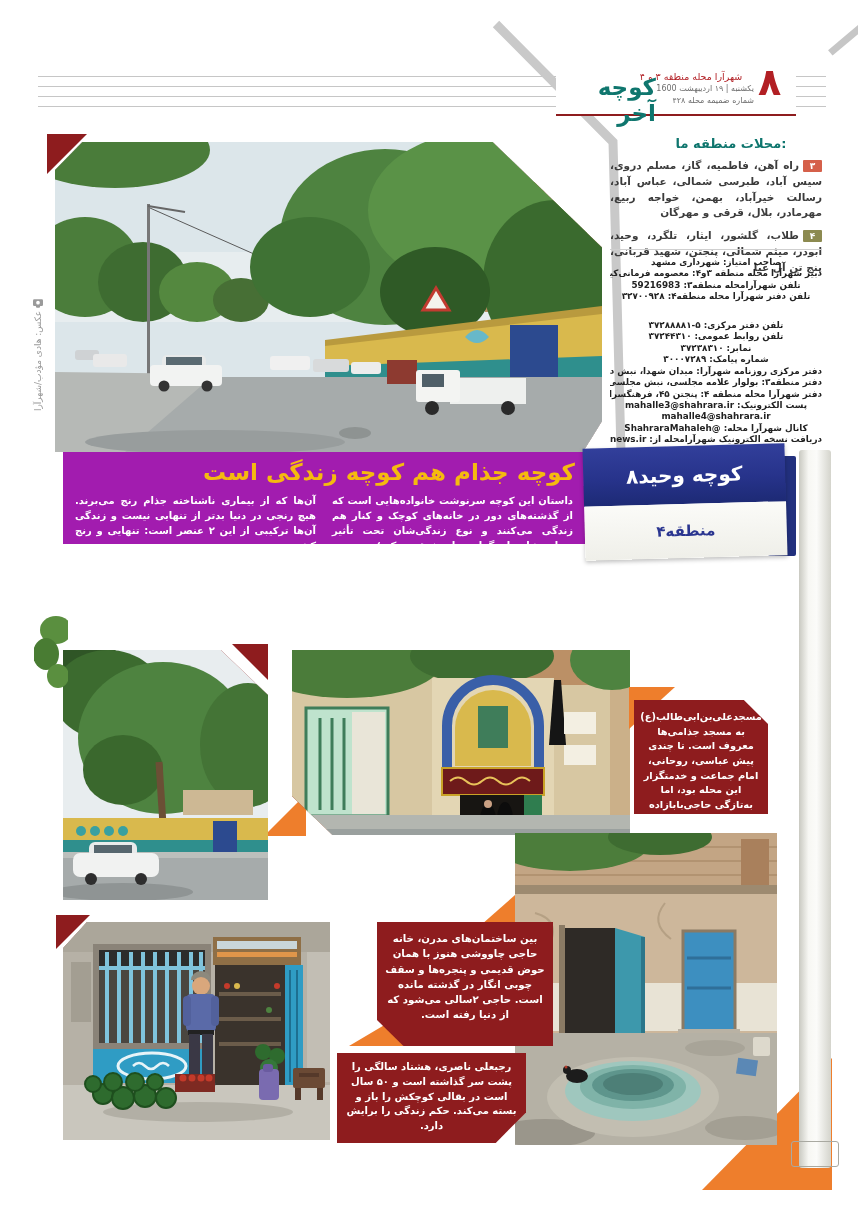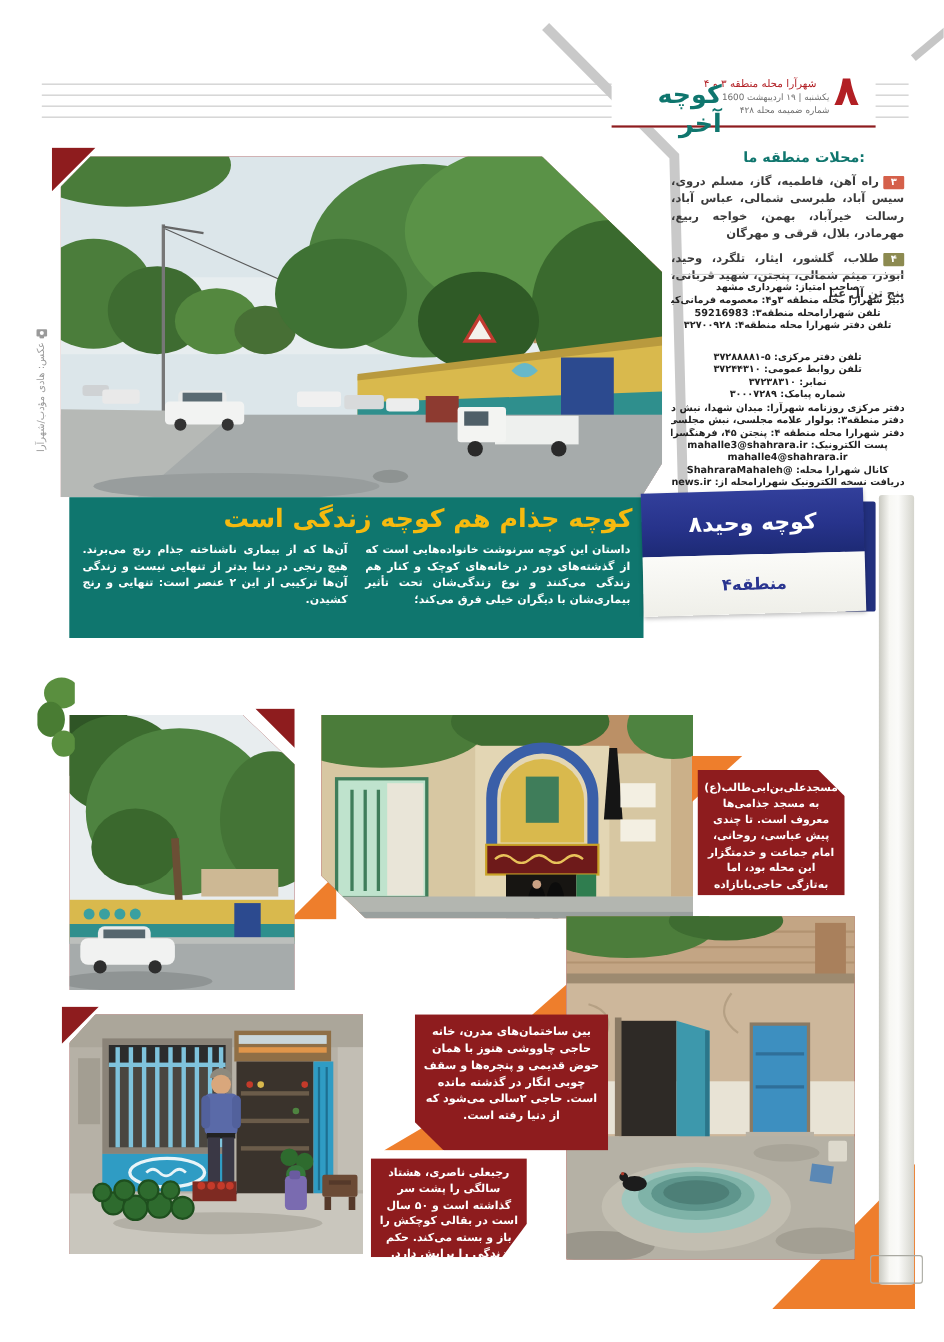--- a/index.html
+++ b/index.html
@@ -25,35 +25,35 @@
   .divider{position:absolute;left:610px;width:212px;height:1px;background:#cfcfcf;z-index:2;}
   .contact{left:610px;width:212px;direction:rtl;text-align:center;font-size:8.8px;font-weight:bold;
            color:#222;line-height:1.3;z-index:2;}
   .contact div{white-space:nowrap;overflow:hidden;}
   
   .photo{position:absolute;background:#8e1c1e;z-index:2;}
   .photo svg{display:block;width:100%;height:100%;}
   .dogear{position:absolute;background:#8e1c1e;z-index:1;}
   .tri{position:absolute;background:#ee7e2c;z-index:1;}
   
-  #article-box{left:63px;top:452px;width:522px;height:128px;background:#0f766e;z-index:3;color:#fff;}
+  #article-box{left:63px;top:452px;width:522px;height:92px;background:#a21caf;z-index:3;color:#fff;}
   #headline{direction:rtl;text-align:right;padding:7px 10px 0 0;font-size:23px;font-weight:bold;
             color:#f5ba0f;letter-spacing:-0.5px;}
   #article-cols{display:flex;direction:rtl;gap:16px;padding:8px 12px 0 12px;}
   #article-cols div{width:50%;font-size:10px;font-weight:bold;line-height:1.5;text-align:justify;}
   
   .caption{position:absolute;background:#8e1c1e;color:#fff;direction:rtl;text-align:center;
            font-weight:bold;z-index:3;box-sizing:border-box;}
   #cap-mosque{left:634px;top:700px;width:134px;height:114px;padding:10px 6px;font-size:9.8px;line-height:1.5;
               clip-path:polygon(0 0,82% 0,100% 21%,100% 100%,0 100%);}
   #cap-breeze{left:268px;top:838px;width:242px;height:68px;padding:9px 10px;font-size:10.8px;line-height:1.5;
               clip-path:polygon(0 0,100% 0,100% 58%,90% 100%,0 100%);}
   #cap-house{left:337px;top:922px;width:176px;height:124px;padding:9px 8px;font-size:10.2px;line-height:1.5;
              clip-path:polygon(0 0,100% 0,100% 100%,15% 100%,0 79%);margin-left:40px;}
-  #cap-grocer{left:337px;top:1053px;width:142px;height:90px;padding:7px 8px;font-size:10px;line-height:1.48;
+  #cap-grocer{left:337px;top:1053px;width:189px;height:90px;padding:7px 8px;font-size:10px;line-height:1.48;
               clip-path:polygon(0 0,100% 0,100% 66%,84% 100%,0 100%);}
   
   #pole{left:799px;top:450px;width:32px;height:718px;z-index:4;border-radius:3px;
         background:linear-gradient(90deg,#c9c9c1,#f7f7f3 30%,#fbfbf9 55%,#d4d4cc);}
   #pole-flange{left:791px;top:1141px;width:48px;height:26px;z-index:4;border-radius:3px;
         background:linear-gradient(90deg,#bdbdb5,#ececе6 40%,#c9c9c1);border:1px solid #a9a9a1;box-sizing:border-box;}
   #sign-bracket{left:768px;top:456px;width:28px;height:100px;background:#22307e;z-index:5;border-radius:2px;}
   .bolt{position:absolute;width:7px;height:7px;border-radius:50%;background:#0e1540;left:10px;}
   #sign-board{left:584px;top:446px;width:202px;height:112px;z-index:6;transform:rotate(-1.6deg);
               box-shadow:0 2px 4px rgba(0,0,0,.25);}

